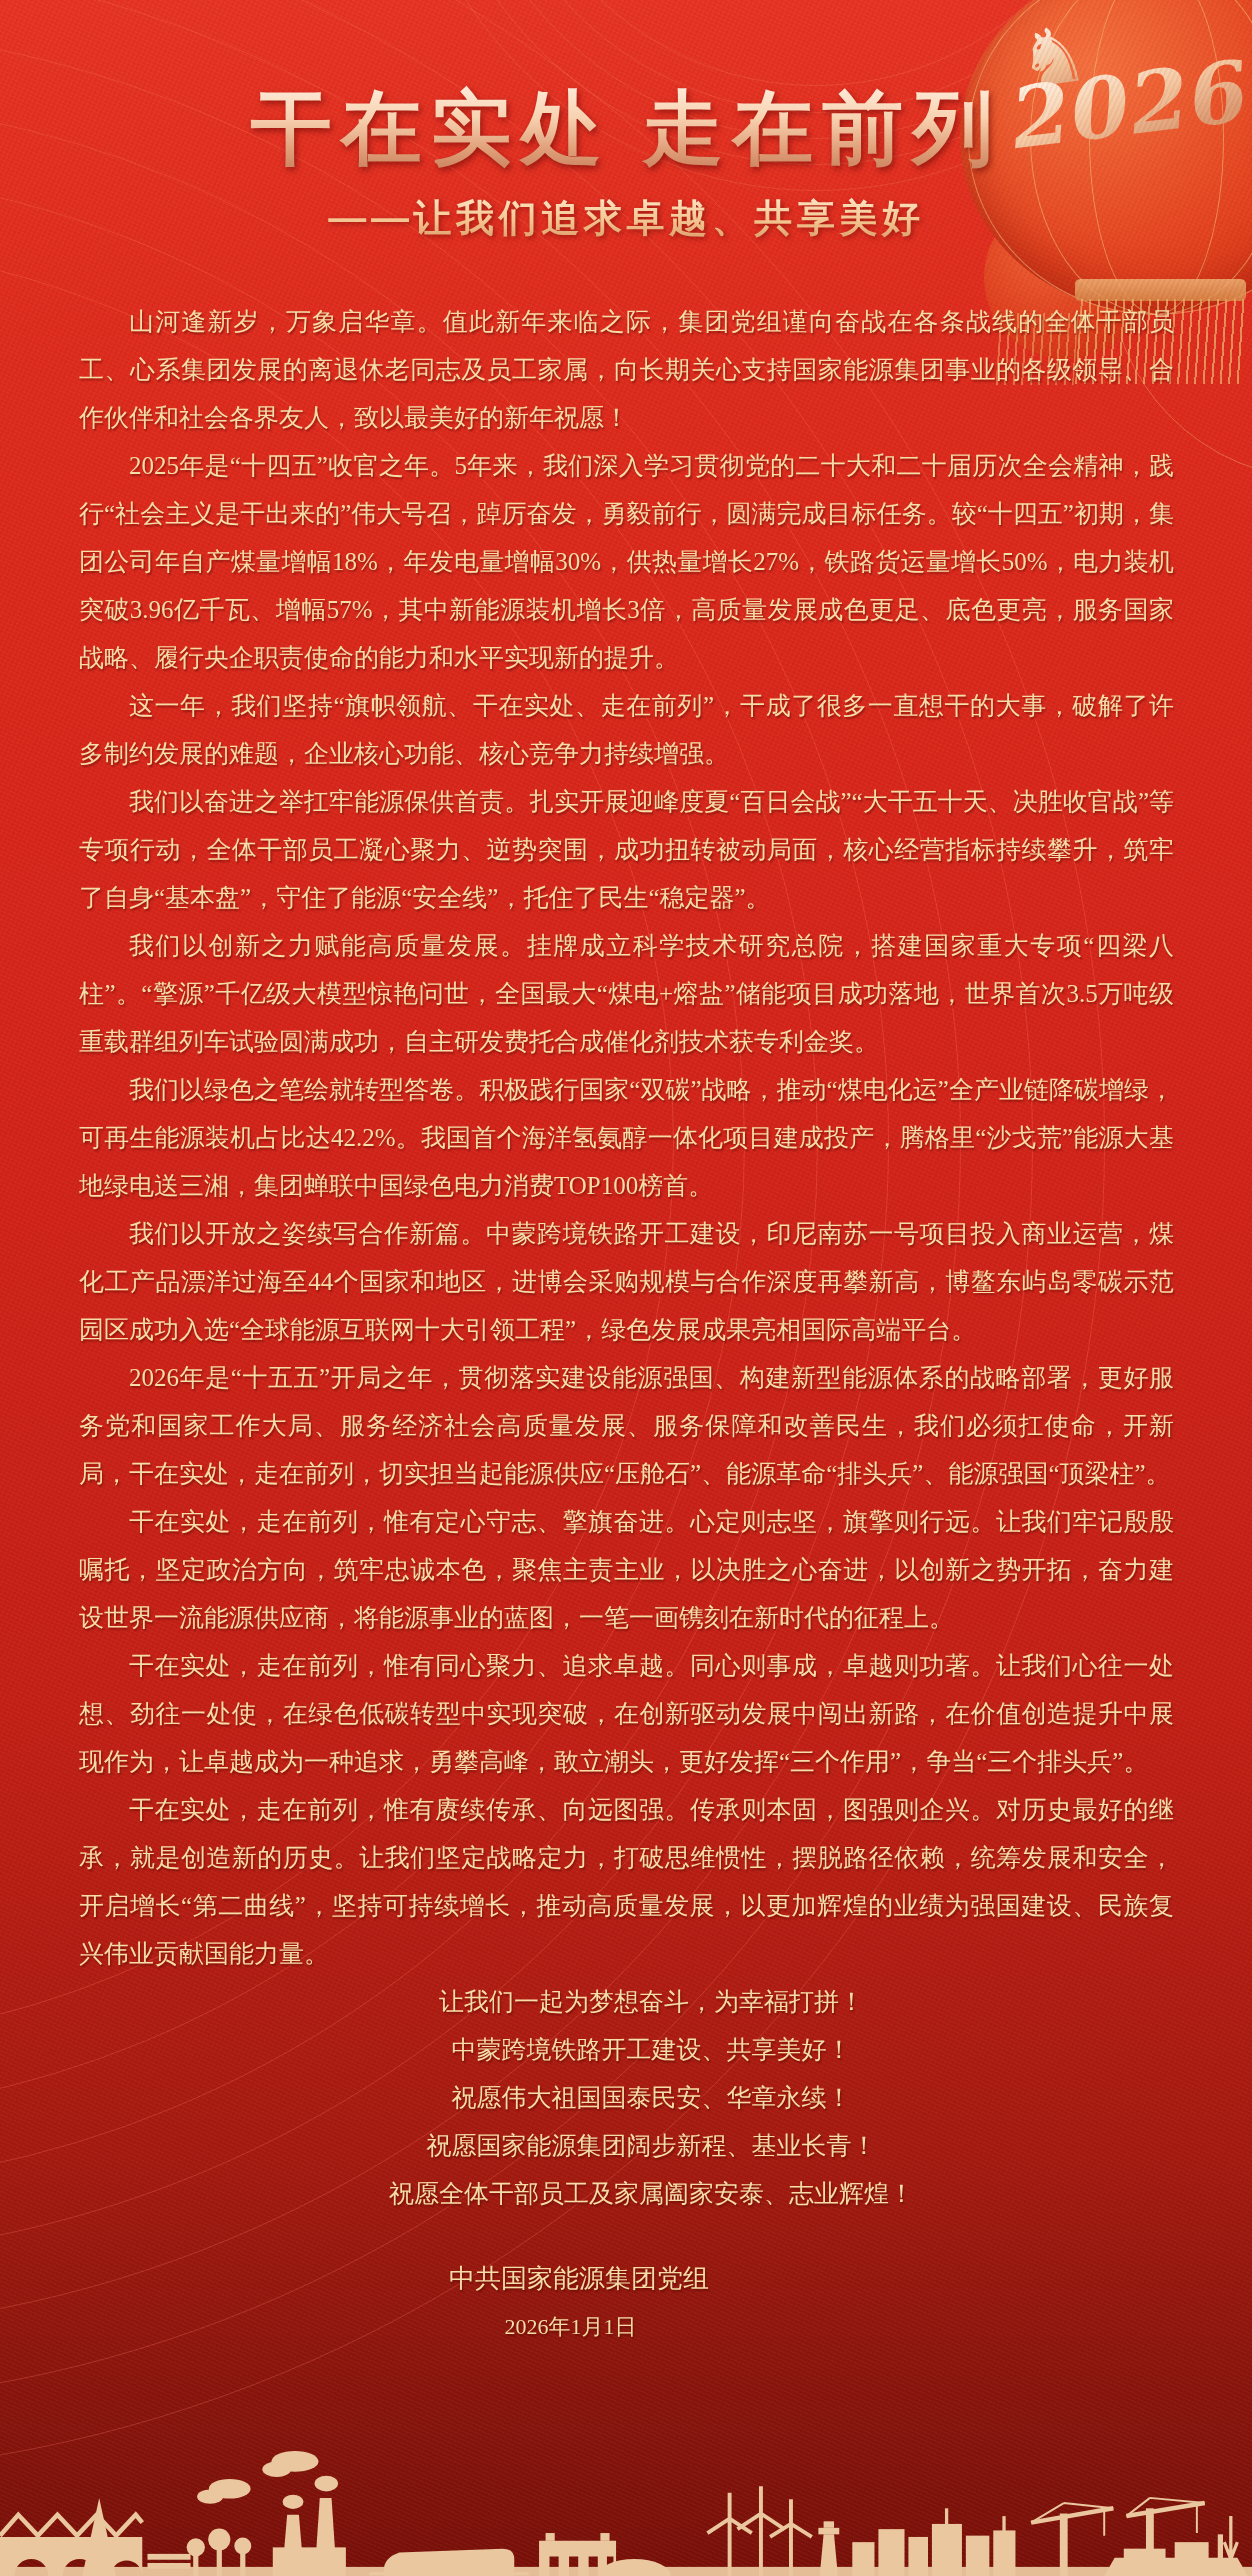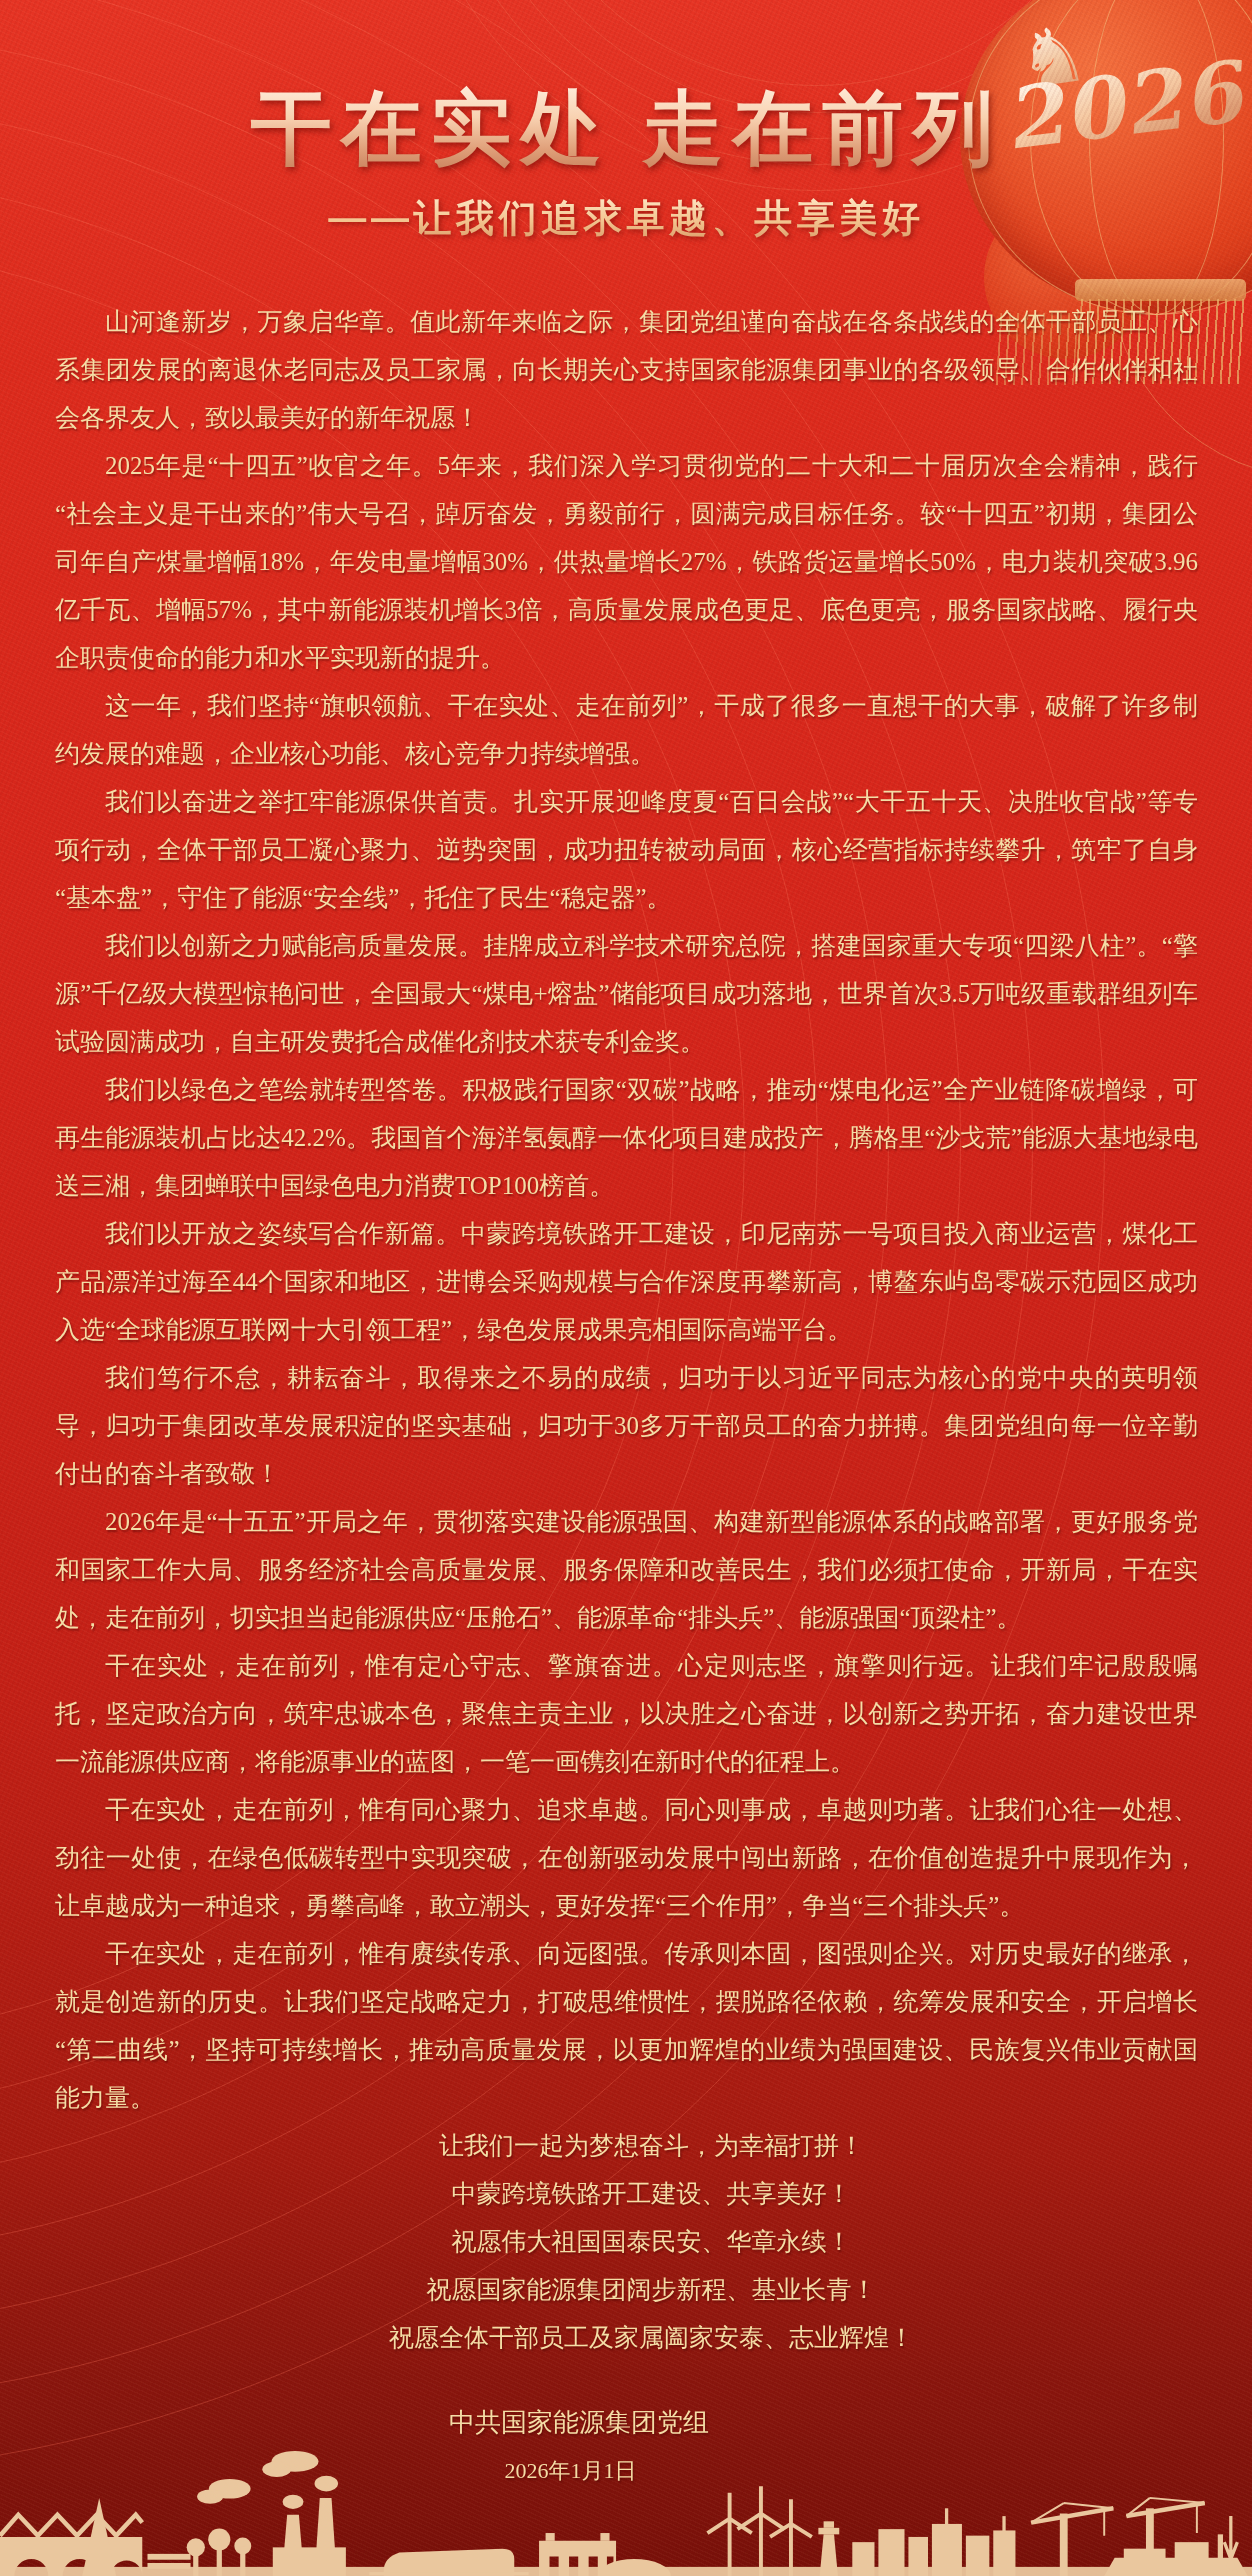--- a/index.html
+++ b/index.html
@@ -64,21 +64,21 @@
     filter:drop-shadow(2.6px 3.9px 3.3px rgba(96,4,0,.55));
   }
   .subtitle{
     margin:18px 0 0 0; font-family:"Liberation Sans","DejaVu Sans",sans-serif; font-weight:bold;
     font-size:38px; letter-spacing:4.6px; white-space:nowrap;
     background:linear-gradient(180deg,#ffeacc 0%, #f3c48f 55%, #d89563 100%);
     -webkit-background-clip:text; background-clip:text; color:transparent;
     filter:drop-shadow(2px 2.6px 2.6px rgba(96,4,0,.5));
   }
   
-  .letter{position:relative; z-index:3; margin-top:54px; padding:0 55px; color:#f4dda6;}
+  .letter{position:relative; z-index:3; margin-top:54px; padding:0 79px; color:#f4dda6;}
   .para, .closing{
     margin:0; font-size:25px; line-height:48px; text-indent:2em;
     text-align:justify; text-justify:inter-ideograph;
     text-shadow:1.3px 2px 2px rgba(70,0,0,.45);
   }
   .closing{text-align:center;}
   .sign-block{margin-top:37px; text-align:center; padding-right:95px;}
   .sign{font-size:26px; line-height:48px; color:#f4dda6; text-shadow:1.3px 2px 2px rgba(70,0,0,.45);}
   .date{font-size:22px; line-height:48px; color:#f4dda6; margin-right:17px; text-shadow:1.3px 2px 2px rgba(70,0,0,.45);}
   
@@ -131,21 +131,20 @@
 
   <div class="letter">
     <div>
         <p class="para">山河逢新岁，万象启华章。值此新年来临之际，集团党组谨向奋战在各条战线的全体干部员工、心系集团发展的离退休老同志及员工家属，向长期关心支持国家能源集团事业的各级领导、合作伙伴和社会各界友人，致以最美好的新年祝愿！</p>
         <p class="para">2025年是“十四五”收官之年。5年来，我们深入学习贯彻党的二十大和二十届历次全会精神，践行“社会主义是干出来的”伟大号召，踔厉奋发，勇毅前行，圆满完成目标任务。较“十四五”初期，集团公司年自产煤量增幅18%，年发电量增幅30%，供热量增长27%，铁路货运量增长50%，电力装机突破3.96亿千瓦、增幅57%，其中新能源装机增长3倍，高质量发展成色更足、底色更亮，服务国家战略、履行央企职责使命的能力和水平实现新的提升。</p>
         <p class="para">这一年，我们坚持“旗帜领航、干在实处、走在前列”，干成了很多一直想干的大事，破解了许多制约发展的难题，企业核心功能、核心竞争力持续增强。</p>
         <p class="para">我们以奋进之举扛牢能源保供首责。扎实开展迎峰度夏“百日会战”“大干五十天、决胜收官战”等专项行动，全体干部员工凝心聚力、逆势突围，成功扭转被动局面，核心经营指标持续攀升，筑牢了自身“基本盘”，守住了能源“安全线”，托住了民生“稳定器”。</p>
         <p class="para">我们以创新之力赋能高质量发展。挂牌成立科学技术研究总院，搭建国家重大专项“四梁八柱”。“擎源”千亿级大模型惊艳问世，全国最大“煤电+熔盐”储能项目成功落地，世界首次3.5万吨级重载群组列车试验圆满成功，自主研发费托合成催化剂技术获专利金奖。</p>
         <p class="para">我们以绿色之笔绘就转型答卷。积极践行国家“双碳”战略，推动“煤电化运”全产业链降碳增绿，可再生能源装机占比达42.2%。我国首个海洋氢氨醇一体化项目建成投产，腾格里“沙戈荒”能源大基地绿电送三湘，集团蝉联中国绿色电力消费TOP100榜首。</p>
         <p class="para">我们以开放之姿续写合作新篇。中蒙跨境铁路开工建设，印尼南苏一号项目投入商业运营，煤化工产品漂洋过海至44个国家和地区，进博会采购规模与合作深度再攀新高，博鳌东屿岛零碳示范园区成功入选“全球能源互联网十大引领工程”，绿色发展成果亮相国际高端平台。</p>
-        <p class="para">我们笃行不怠，耕耘奋斗，取得来之不易的成绩，归功于以习近平同志为核心的党中央的英明领导，归功于集团改革发展积淀的坚实基础，归功于30多万干部员工的奋力拼搏。集团党组向每一位辛勤付出的奋斗者致敬！</p>
         <p class="para">2026年是“十五五”开局之年，贯彻落实建设能源强国、构建新型能源体系的战略部署，更好服务党和国家工作大局、服务经济社会高质量发展、服务保障和改善民生，我们必须扛使命，开新局，干在实处，走在前列，切实担当起能源供应“压舱石”、能源革命“排头兵”、能源强国“顶梁柱”。</p>
         <p class="para">干在实处，走在前列，惟有定心守志、擎旗奋进。心定则志坚，旗擎则行远。让我们牢记殷殷嘱托，坚定政治方向，筑牢忠诚本色，聚焦主责主业，以决胜之心奋进，以创新之势开拓，奋力建设世界一流能源供应商，将能源事业的蓝图，一笔一画镌刻在新时代的征程上。</p>
         <p class="para">干在实处，走在前列，惟有同心聚力、追求卓越。同心则事成，卓越则功著。让我们心往一处想、劲往一处使，在绿色低碳转型中实现突破，在创新驱动发展中闯出新路，在价值创造提升中展现作为，让卓越成为一种追求，勇攀高峰，敢立潮头，更好发挥“三个作用”，争当“三个排头兵”。</p>
         <p class="para">干在实处，走在前列，惟有赓续传承、向远图强。传承则本固，图强则企兴。对历史最好的继承，就是创造新的历史。让我们坚定战略定力，打破思维惯性，摆脱路径依赖，统筹发展和安全，开启增长“第二曲线”，坚持可持续增长，推动高质量发展，以更加辉煌的业绩为强国建设、民族复兴伟业贡献国能力量。</p>
       </div>
     <div>
         <p class="closing">让我们一起为梦想奋斗，为幸福打拼！</p>
         <p class="closing">中蒙跨境铁路开工建设、共享美好！</p>
         <p class="closing">祝愿伟大祖国国泰民安、华章永续！</p>
         <p class="closing">祝愿国家能源集团阔步新程、基业长青！</p>

